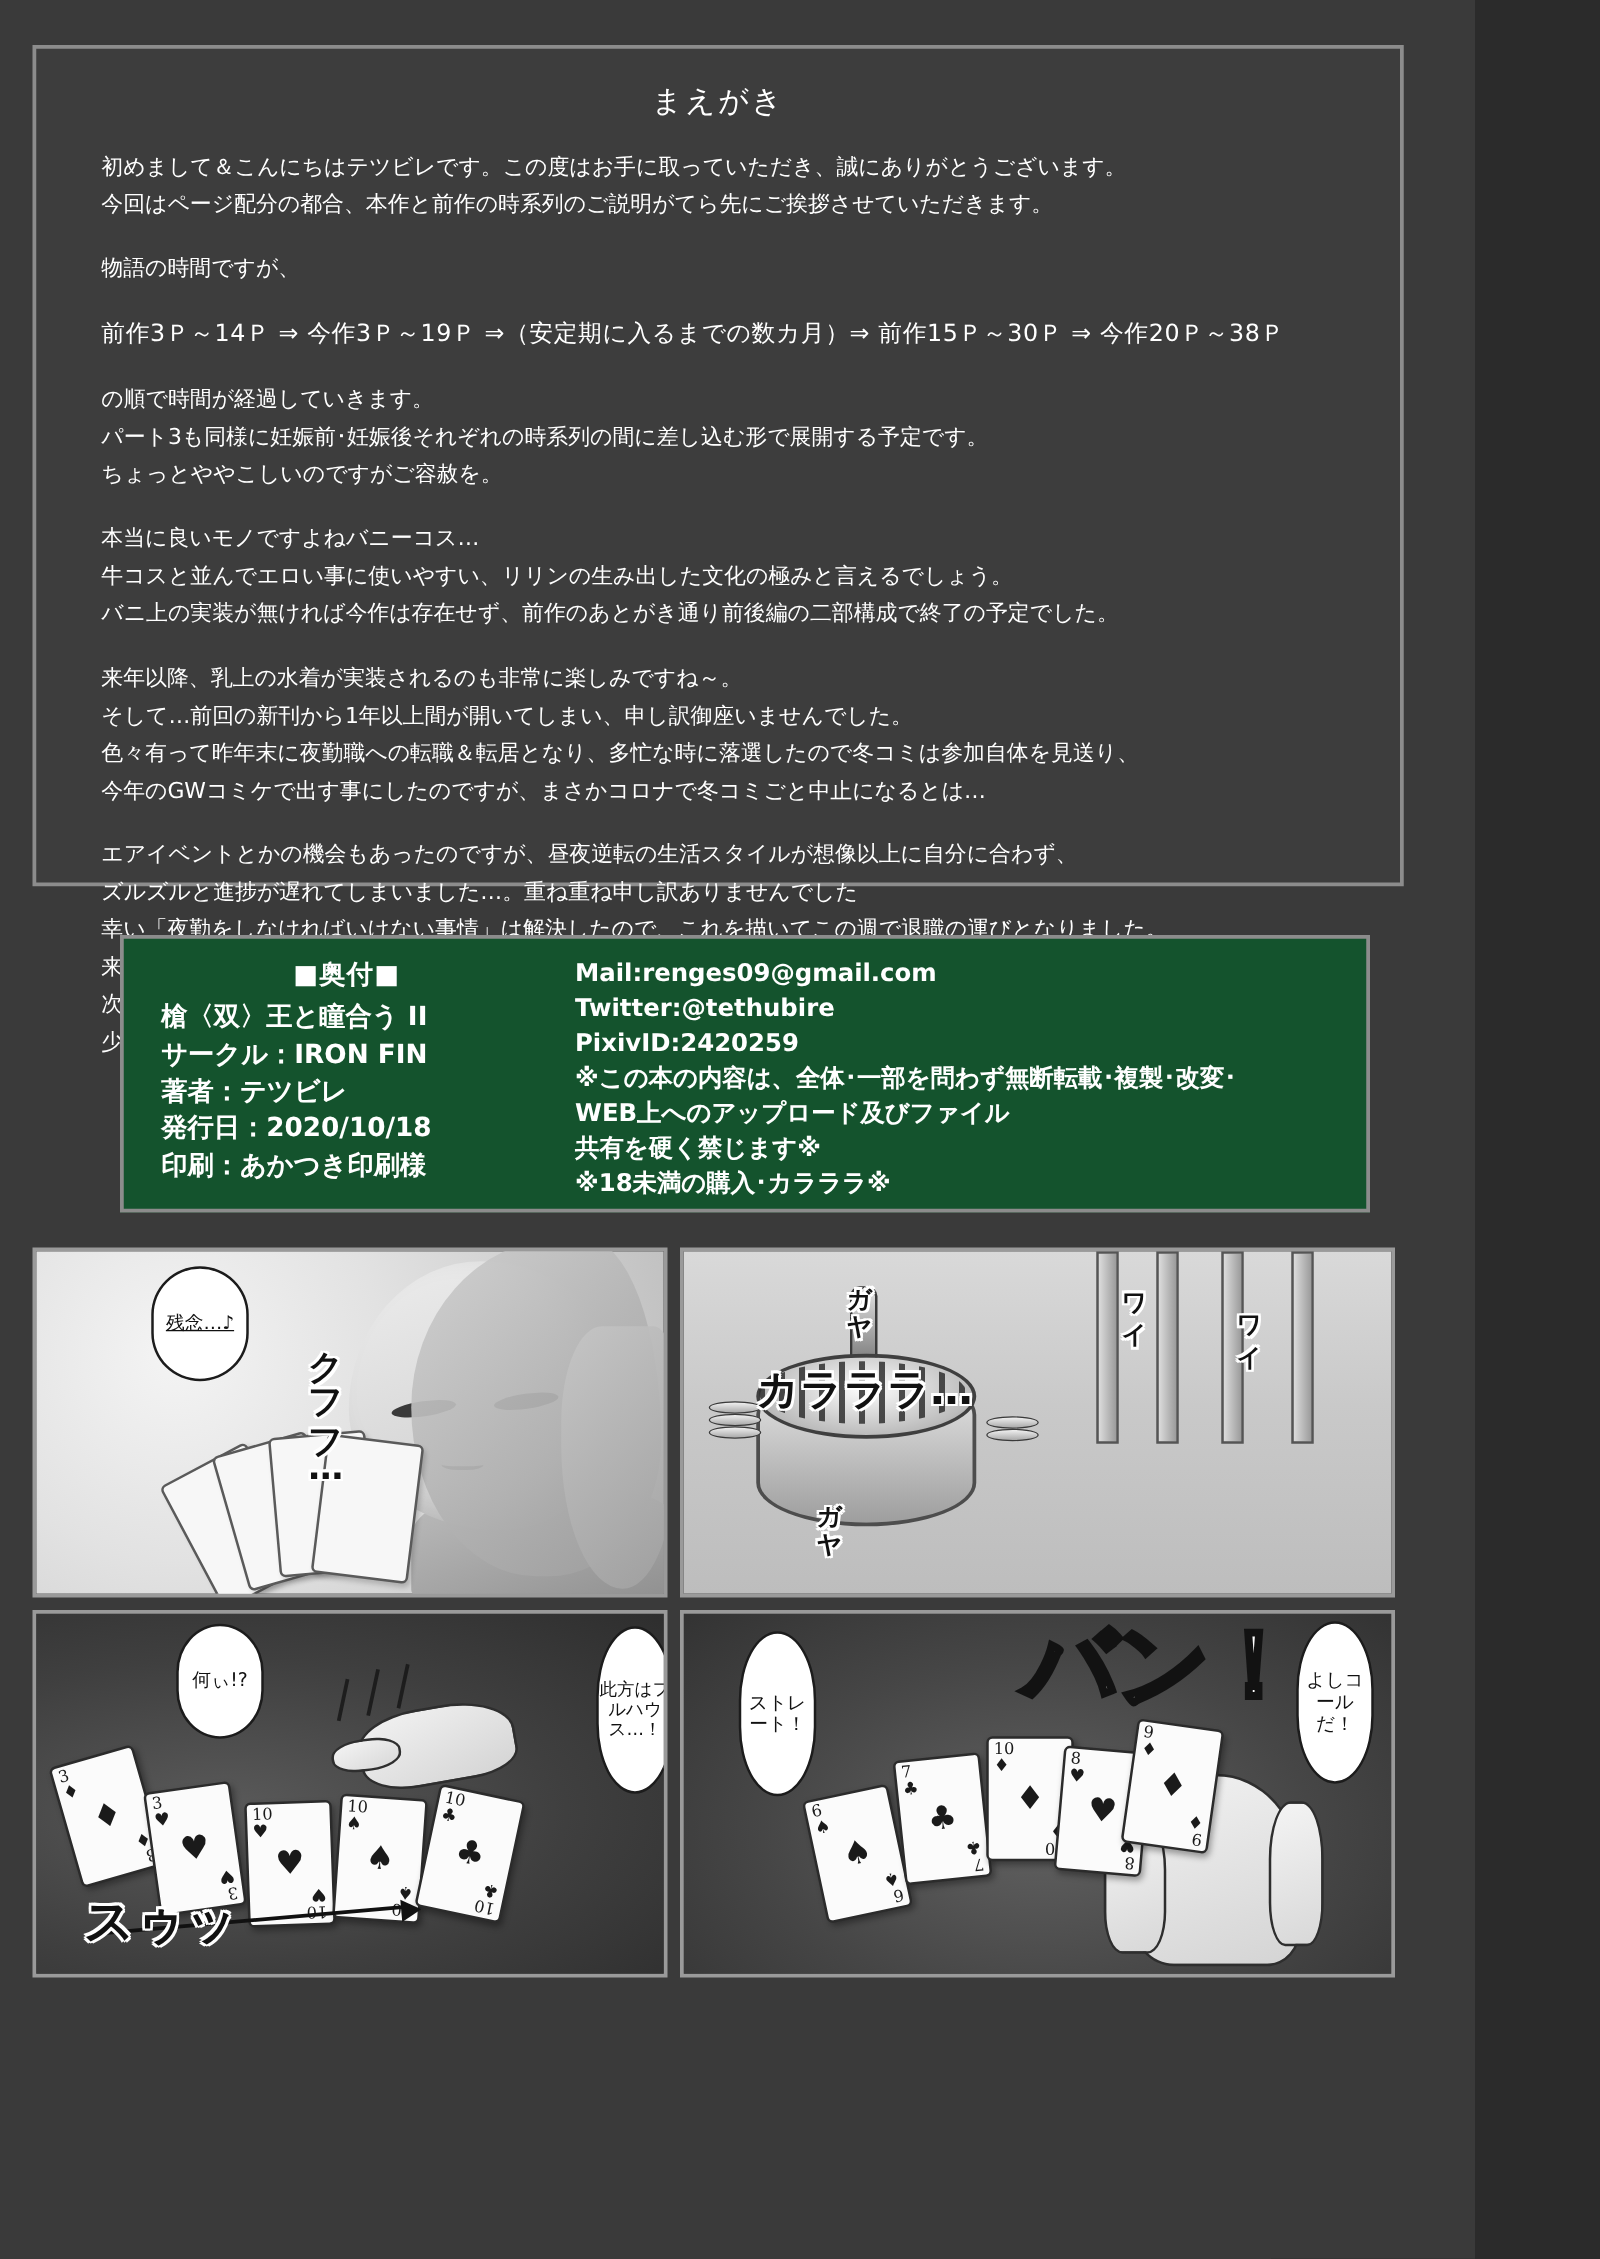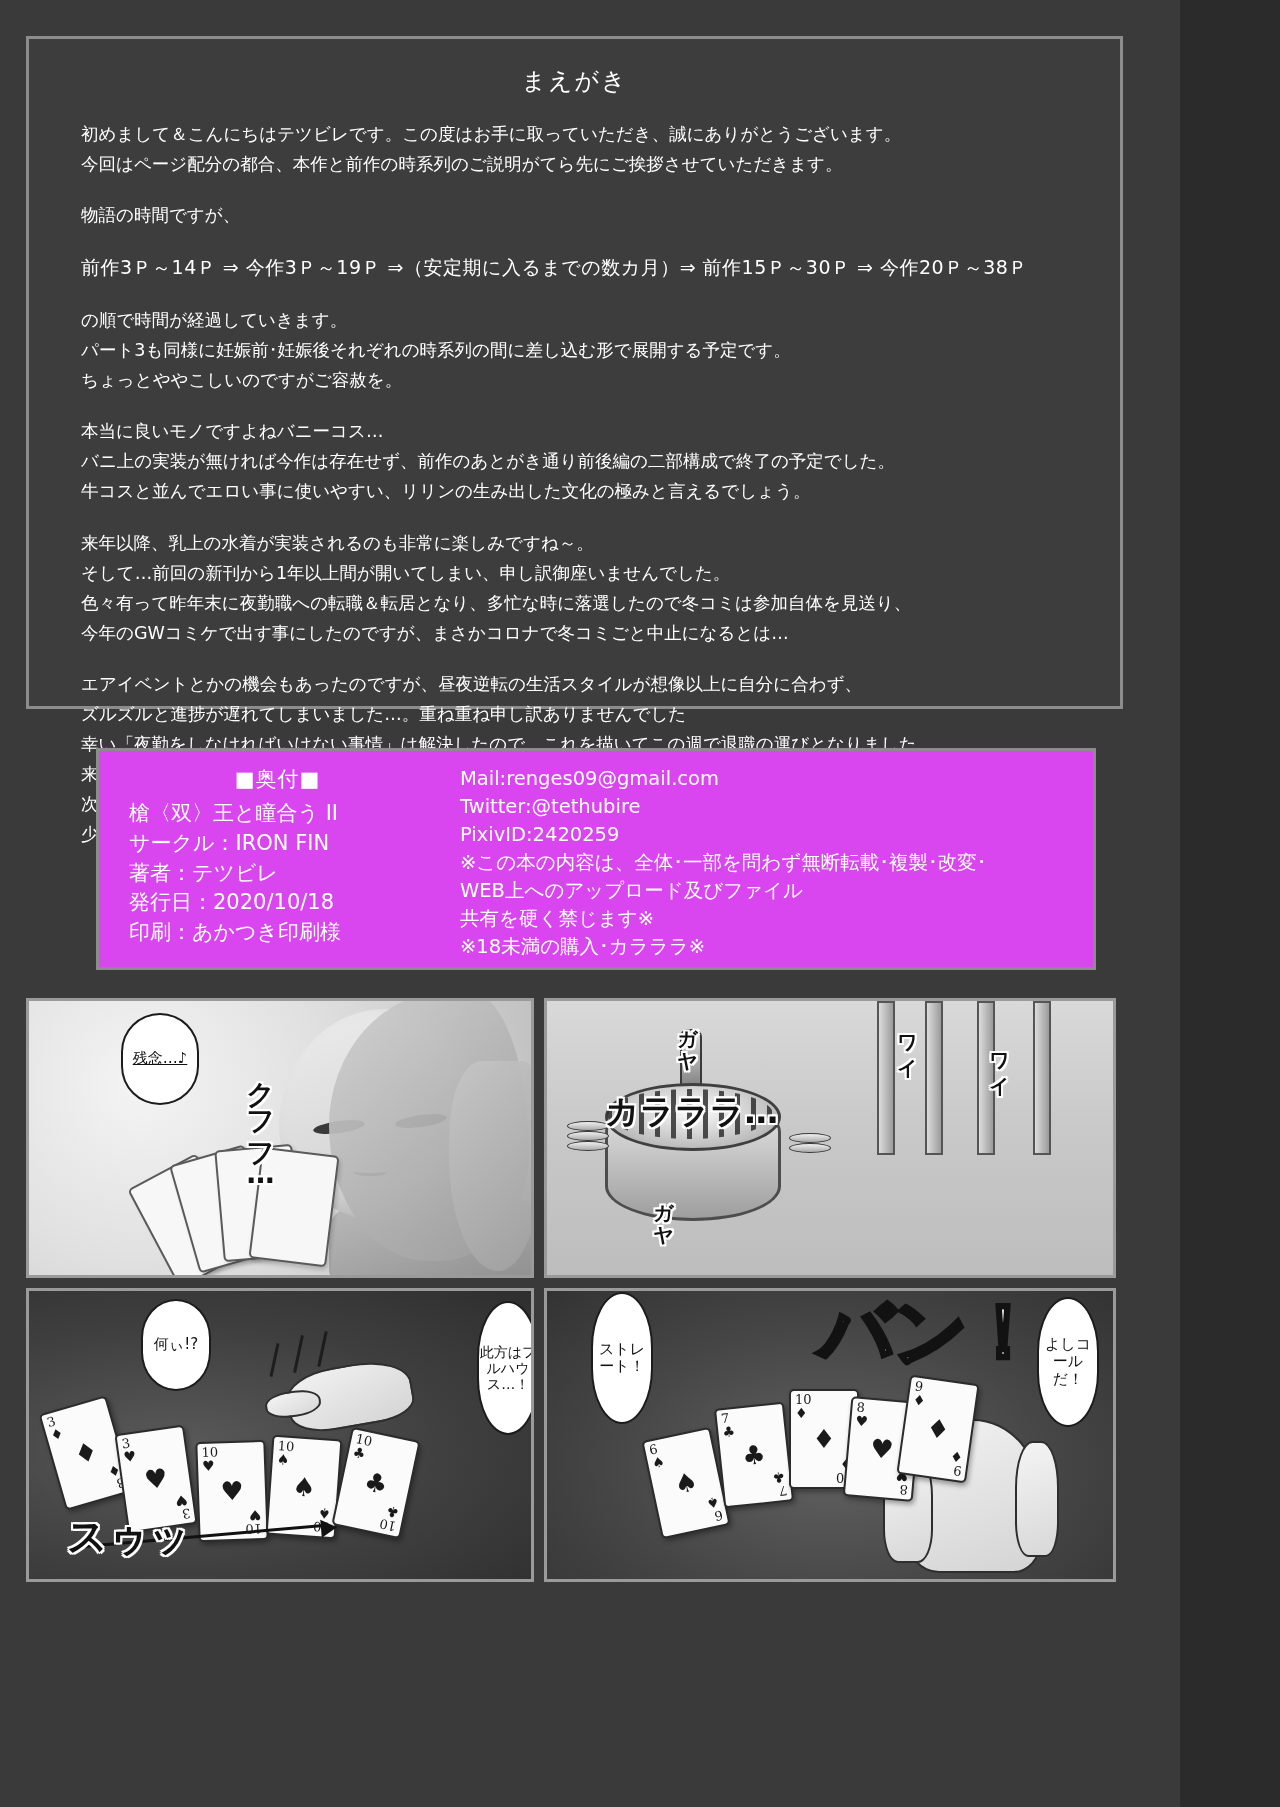--- a/index.html
+++ b/index.html
@@ -51,25 +51,26 @@
   .para div { white-space: nowrap; }
   .big-line { font-size: 19px; letter-spacing: 0.5px; }
 
   
   .colophon {
     position: absolute;
     left: 96px;
     top: 748px;
     width: 1000px;
     height: 222px;
-    background: #d946ef;
+    background: #14532d;
     border: 3px solid #8c8c8c;
     box-sizing: border-box;
     color: #ffffff;
     display: flex;
+    font-weight: bold;
   }
   .colo-left {
     width: 345px;
     padding: 14px 0 0 30px;
     box-sizing: border-box;
   }
   .colo-heading {
     font-size: 21px;
     text-align: center;
     margin-bottom: 6px;
@@ -375,22 +376,22 @@
       </div>
 
       <div class="para">
         <div>の順で時間が経過していきます。</div>
         <div>パート3も同様に妊娠前･妊娠後それぞれの時系列の間に差し込む形で展開する予定です。</div>
         <div>ちょっとややこしいのですがご容赦を。</div>
       </div>
 
       <div class="para">
         <div>本当に良いモノですよねバニーコス…</div>
+        <div>牛コスと並んでエロい事に使いやすい、リリンの生み出した文化の極みと言えるでしょう。</div>
         <div>バニ上の実装が無ければ今作は存在せず、前作のあとがき通り前後編の二部構成で終了の予定でした。</div>
-        <div>牛コスと並んでエロい事に使いやすい、リリンの生み出した文化の極みと言えるでしょう。</div>
       </div>
 
       <div class="para">
         <div>来年以降、乳上の水着が実装されるのも非常に楽しみですね～。</div>
         <div>そして…前回の新刊から1年以上間が開いてしまい、申し訳御座いませんでした。</div>
         <div>色々有って昨年末に夜勤職への転職＆転居となり、多忙な時に落選したので冬コミは参加自体を見送り、</div>
         <div>今年のGWコミケで出す事にしたのですが、まさかコロナで冬コミごと中止になるとは…</div>
       </div>
 
       <div class="para">
@@ -575,21 +576,21 @@
       <div class="tbl-card" style="left:356px; top:88px; transform:rotate(8deg);">
         <span class="rk">9</span>
         <span class="su">♦</span>
         <span class="mid">♦</span>
         <span class="rk2">9</span>
         <span class="su2">♦</span>
       </div>
 
       <div class="sfx-huge" style="left:272px; top:-8px;">バン！</div>
 
-      <div class="bubble" style="left:44px; top:1px; width:58px; height:128px;">
+      <div class="bubble" style="left:44px; top:14px; width:58px; height:128px;">
         <span class="vert" style="font-size:15px;">ストレート！</span>
       </div>
       <div class="bubble" style="left:490px; top:6px; width:58px; height:126px;">
         <span class="vert" style="font-size:15px;">よしコールだ！</span>
       </div>
     </div>
 
   </div>
 </div>
 

